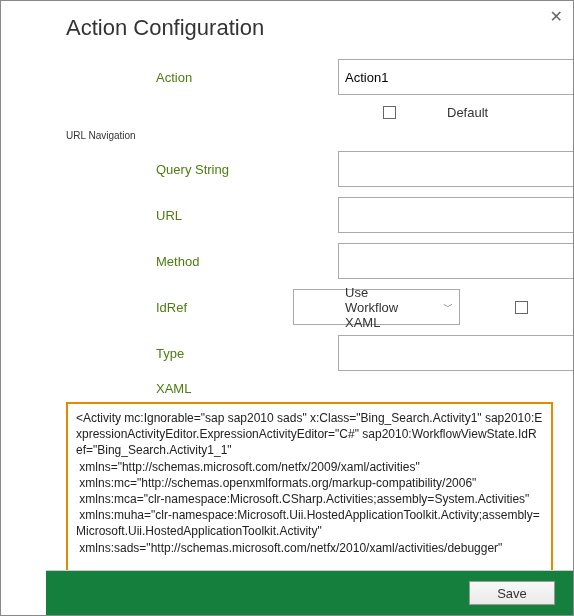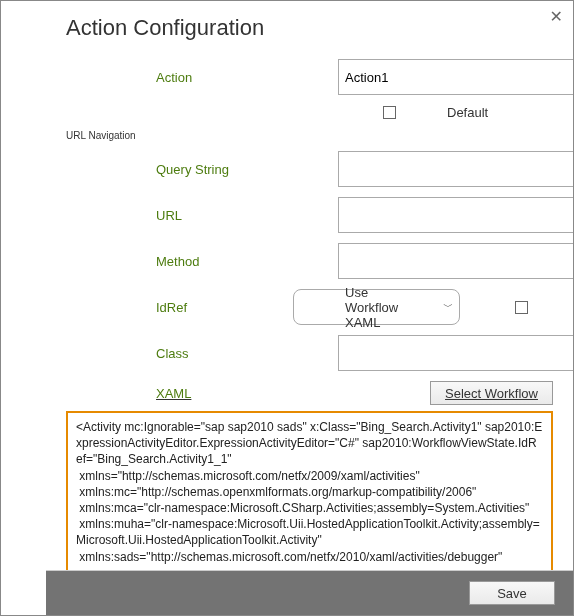--- a/index.html
+++ b/index.html
@@ -81,44 +81,42 @@
     width: 13px;
     height: 13px;
     border: 1px solid #666;
     display: inline-block;
     background: #fff;
   }
   .section-label {
     font-size: 10px;
     margin: 8px 0 10px 0;
   }
-  .mode-row .select-box { flex: 1; border-radius: 8px; }
+  .mode-row .select-box { flex: 1; }
   .async-wrap {
     display: flex;
     align-items: center;
     gap: 18px;
     margin-left: 10px;
     font-size: 13px;
     cursor: pointer;
   }
   .btn {
     border: 1px solid #999;
     background: linear-gradient(#f8f8f8,#eaeaea);
     height: 24px;
     padding: 0 14px;
     font-size: 13px;
     font-family: inherit;
     cursor: pointer;
     color: #333;
   }
   .xaml-row {
     display: flex;
-    align-items: center;
     margin-bottom: 6px;
-    text-decoration: underline;
   }
   .xaml-row .spacer { flex: 1; }
   .xaml-box {
     border: 2px solid #e68a00;
     padding: 6px 8px;
     font-size: 12px;
     line-height: 1.35;
     color: #222;
     height: 172px;
     overflow: hidden;
@@ -130,21 +128,21 @@
   .footer {
     border-top: 1px solid #ccc;
     padding: 10px 18px;
     display: flex;
     justify-content: flex-end;
     gap: 16px;
     position: absolute;
     bottom: 0;
     left: 0;
     right: 0;
-    background: #737373;
+    background: #15803d;
   }
   .footer .btn { width: 86px; }
 </style>
 </head>
 <body>
 
 <div class="close-x">✕</div>
 
 <div class="dialog-inner">
   <h1 class="title">Action Configuration</h1>
@@ -202,30 +200,29 @@
       <span>Use Workflow XAML</span>
       <span class="chev">﹀</span>
     </div>
     <label class="async-wrap">
       <span class="chk-box"></span>
       <span>Async</span>
     </label>
   </div>
 
   <div class="form-row">
-    <div class="form-label">Class</div>
+    <div class="form-label">Type</div>
     <div class="form-field">
       <input type="text" class="txt" value="" style="">
     </div>
   </div>
 
   <div class="xaml-row">
     <div class="form-label">XAML</div>
     <div class="spacer"></div>
-    <button class="btn">Select Workflow</button>
   </div>
 
   <div class="xaml-box" style="white-space:pre-wrap">&lt;Activity mc:Ignorable="sap sap2010 sads" x:Class="Bing_Search.Activity1" sap2010:ExpressionActivityEditor.ExpressionActivityEditor="C#" sap2010:WorkflowViewState.IdRef="Bing_Search.Activity1_1"
  xmlns="http://schemas.microsoft.com/netfx/2009/xaml/activities"
  xmlns:mc="http://schemas.openxmlformats.org/markup-compatibility/2006"
  xmlns:mca="clr-namespace:Microsoft.CSharp.Activities;assembly=System.Activities"
  xmlns:muha="clr-namespace:Microsoft.Uii.HostedApplicationToolkit.Activity;assembly=Microsoft.Uii.HostedApplicationToolkit.Activity"
  xmlns:sads="http://schemas.microsoft.com/netfx/2010/xaml/activities/debugger"</div>
 </div>
 

